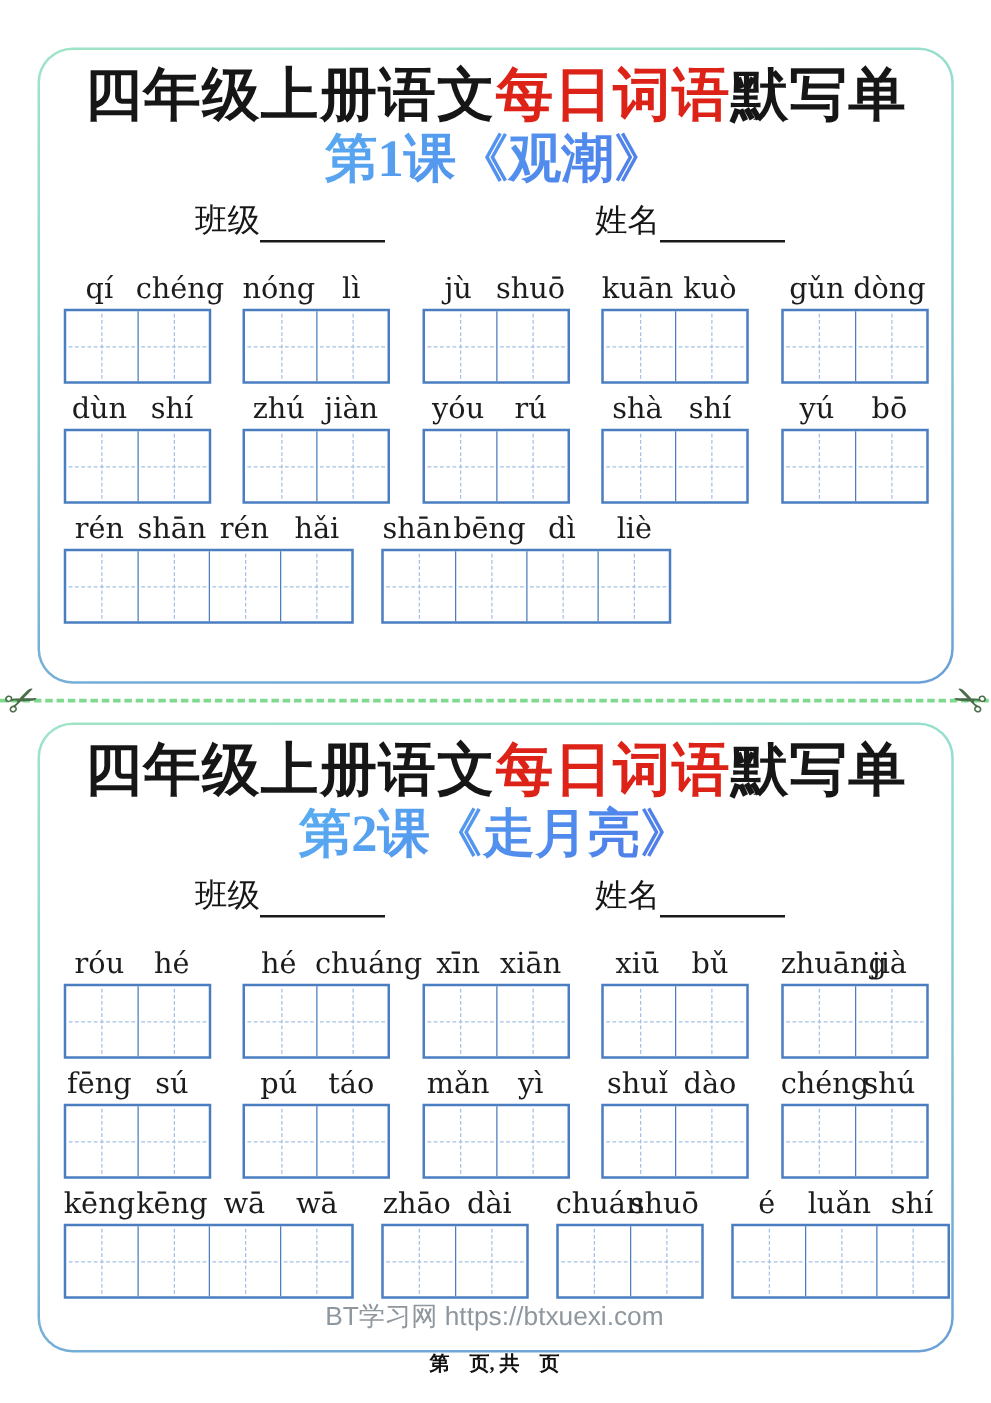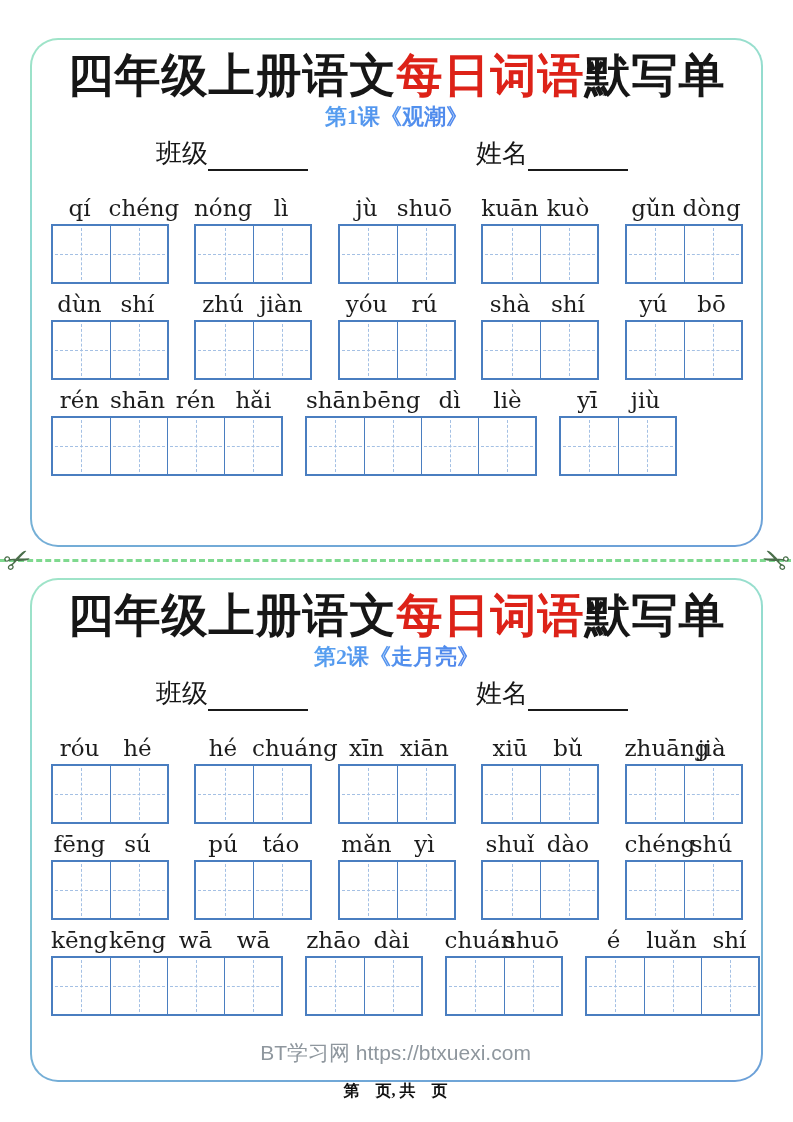--- a/index.html
+++ b/index.html
@@ -17,21 +17,21 @@
   
   .panel-wrap{position:absolute;left:30px;width:733px;border-radius:28px;padding:2px;
     background:linear-gradient(172deg,#9fe4c8 0%,#8fd8d2 35%,#6b9fd8 100%);}
   .panel-wrap.p1{top:38px;height:509px;}
   .panel-wrap.p2{top:578px;height:504px;}
   .panel{width:100%;height:100%;background:#fff;border-radius:26px;padding-top:10px;}
 
   .title{text-align:center;font-size:46px;font-weight:900;line-height:1.12;white-space:nowrap;
     font-family:"Liberation Serif","DejaVu Serif",serif;letter-spacing:1px;}
   .title .red{color:var(--accent-red);}
-  .subtitle{text-align:center;font-size:22px;font-weight:bold;margin-top:2px;line-height:1.15;
+  .subtitle{text-align:center;font-size:42px;font-weight:bold;margin-top:2px;line-height:1.15;
     background:linear-gradient(135deg,#62cdf6 0%,#4f86ec 60%,#5a5fd8 100%);
     -webkit-background-clip:text;background-clip:text;color:transparent;}
   .idline{display:flex;margin-top:8px;font-size:26px;line-height:34px;padding-left:124px;}
   .idgroup{display:inline-flex;align-items:flex-end;}
   .idgroup + .idgroup{margin-left:168px;}
   .blank{display:inline-block;width:100px;border-bottom:2.5px solid #1a1a1a;height:30px;}
 
   
   .rows{width:704px;margin:24px auto 0;}
   .prow{display:flex;margin-bottom:7px;}
@@ -207,30 +207,20 @@
                 <span class="psyl">dì</span>
                 <span class="psyl">liè</span>
               </div>
               <div class="gridbox">
                 <div class="cell"></div>
                 <div class="cell"></div>
                 <div class="cell"></div>
                 <div class="cell"></div>
               </div>
             </div>
-            <div class="wgroup">
-              <div class="pinrow">
-                <span class="psyl">yī</span>
-                <span class="psyl">jiù</span>
-              </div>
-              <div class="gridbox">
-                <div class="cell"></div>
-                <div class="cell"></div>
-              </div>
-            </div>
           </div>
         </div>
     </div>
   </div>
 
   <div class="cutline">
     <div class="dash"></div>
     <span class="scissors left">✂</span>
     <span class="scissors right">✂</span>
   </div>

